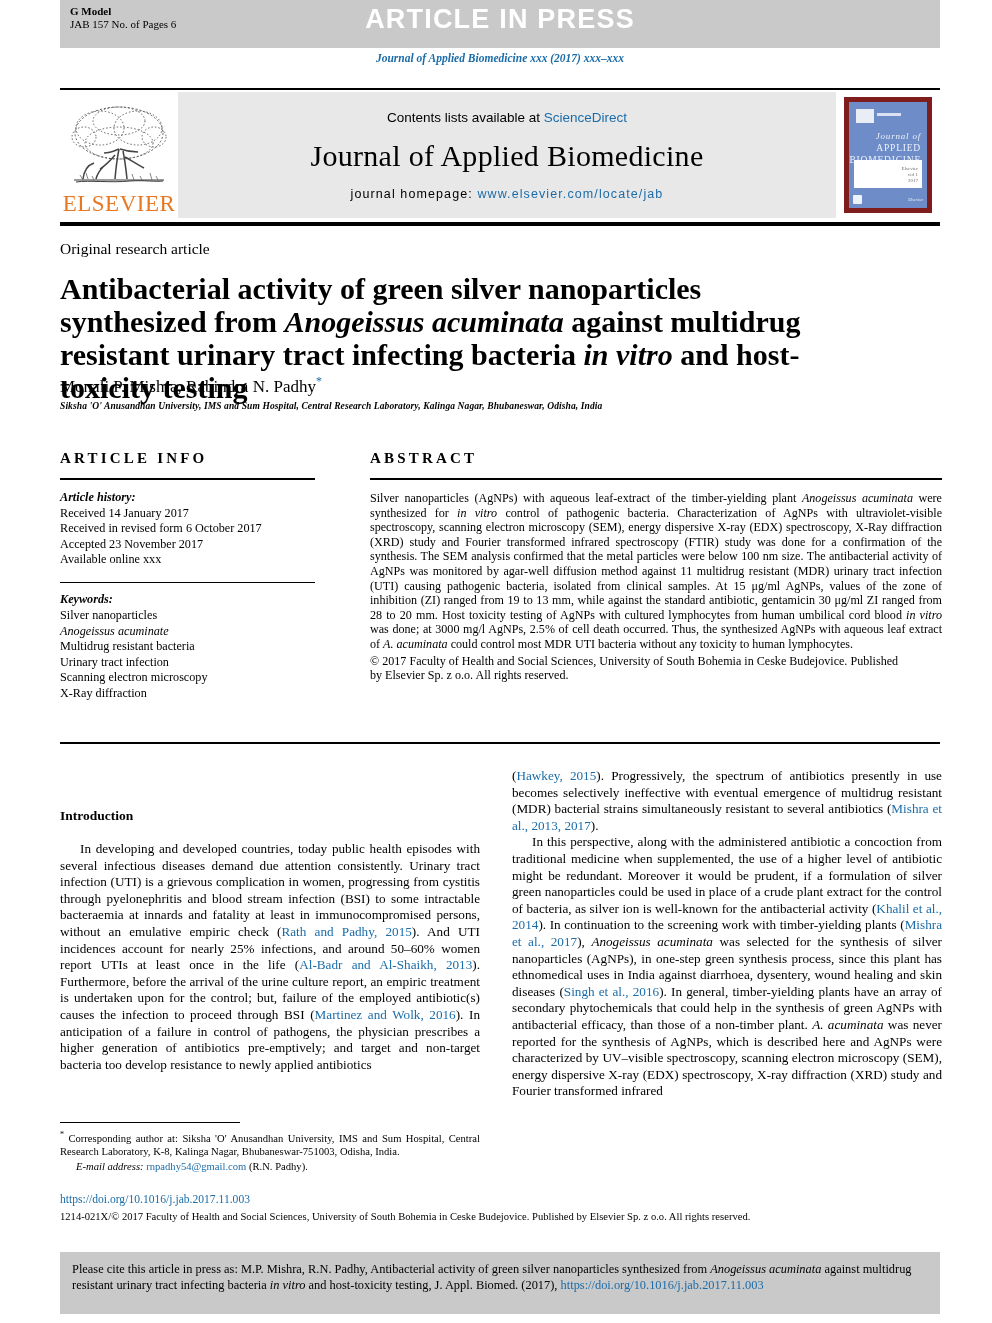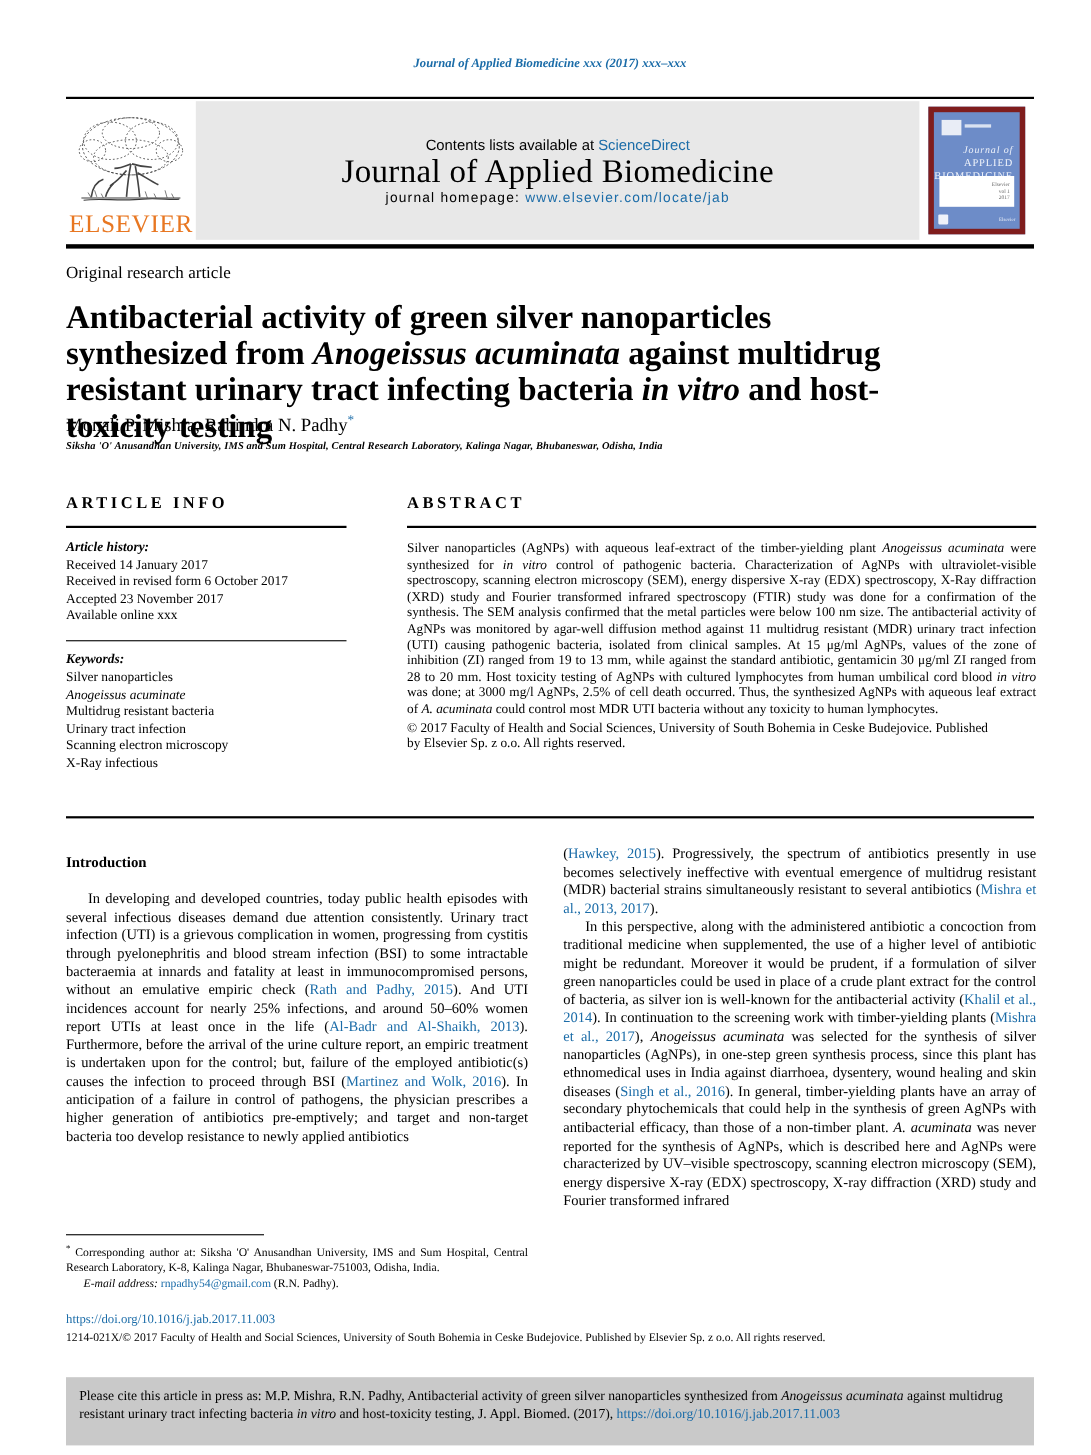--- a/index.html
+++ b/index.html
@@ -106,20 +106,21 @@
     line-height: 24px;
     margin-top: 1px;
   }
   .contents-box {
     flex: 1 1 auto;
     background: #e8e8e8;
     display: flex;
     flex-direction: column;
     align-items: center;
     justify-content: center;
+    gap: 14px;
   }
   .contents-line {
     font-size: 13.5px;
     font-family: "Liberation Sans", sans-serif;
   }
   .sciencedirect { color: #1b6ca8; }
   .journal-name {
     font-family: "Liberation Serif", serif;
     font-size: 30px;
     letter-spacing: 0.3px;
@@ -306,21 +307,21 @@
     top: 742px;
     width: 880px;
     height: 2px;
     background: #000;
   }
 
   
   .col-left {
     position: absolute;
     left: 60px;
-    top: 776px;
+    top: 808px;
     width: 420px;
   }
   .col-right {
     position: absolute;
     left: 512px;
     top: 768px;
     width: 430px;
   }
   .body-head {
     font-size: 13.5px;
@@ -400,20 +401,27 @@
     line-height: 16px;
     font-family: "Liberation Serif", serif;
   }
   .cite-inner .it { font-style: italic; }
 </style>
 </head>
 <body>
 
 <div class="page">
 
+  <div class="banner">
+    <div class="banner-left">
+      <span class="bold">G Model</span><br>
+      <span>JAB 157 No. of Pages 6</span>
+    </div>
+    <div class="banner-title">ARTICLE IN PRESS</div>
+  </div>
 
   <div class="runhead">Journal of Applied Biomedicine xxx (2017) xxx–xxx</div>
 
   <div class="masthead-rule-top"></div>
   <div class="masthead">
 
     <div class="elsevier-box">
       <svg class="tree-svg" width="98" height="88" viewBox="0 0 98 88">
         <g stroke="#3a3a3a" stroke-width="0.8" fill="none">
           <ellipse cx="49" cy="30" rx="44" ry="26" stroke-dasharray="2 2"></ellipse>
@@ -504,21 +512,21 @@
       <span>Available online xxx</span>
     </div>
     <div class="info-rule2"></div>
     <div class="info-block" style="margin-top:0">
       <span class="lbl">Keywords:</span><br>
       <span>Silver nanoparticles</span><br>
       <span class="it">Anogeissus acuminate</span><br>
       <span>Multidrug resistant bacteria</span><br>
       <span>Urinary tract infection</span><br>
       <span>Scanning electron microscopy</span><br>
-      <span>X-Ray infectious</span>
+      <span>X-Ray diffraction</span>
     </div>
   </div>
 
   <div class="abs-col">
     <div class="sec-head">ABSTRACT</div>
     <div class="thin-rule"></div>
     <div class="abs-text"><span>Silver nanoparticles (AgNPs) with aqueous leaf-extract of the timber-yielding plant </span><span class="it">Anogeissus acuminata</span><span> were synthesized for </span><span class="it">in vitro</span><span> control of pathogenic bacteria. Characterization of AgNPs with ultraviolet-visible spectroscopy, scanning electron microscopy (SEM), energy dispersive X-ray (EDX) spectroscopy, X-Ray diffraction (XRD) study and Fourier transformed infrared spectroscopy (FTIR) study was done for a confirmation of the synthesis. The SEM analysis confirmed that the metal particles were below 100 nm size. The antibacterial activity of AgNPs was monitored by agar-well diffusion method against 11 multidrug resistant (MDR) urinary tract infection (UTI) causing pathogenic bacteria, isolated from clinical samples. At 15 μg/ml AgNPs, values of the zone of inhibition (ZI) ranged from 19 to 13 mm, while against the standard antibiotic, gentamicin 30 μg/ml ZI ranged from 28 to 20 mm. Host toxicity testing of AgNPs with cultured lymphocytes from human umbilical cord blood </span><span class="it">in vitro</span><span> was done; at 3000 mg/l AgNPs, 2.5% of cell death occurred. Thus, the synthesized AgNPs with aqueous leaf extract of </span><span class="it">A. acuminata</span><span> could control most MDR UTI bacteria without any toxicity to human lymphocytes.</span></div>
     <div class="abs-copy"><span>© 2017 Faculty of Health and Social Sciences, University of South Bohemia in Ceske Budejovice. Published</span><span class="lastline">by Elsevier Sp. z o.o. All rights reserved.</span></div>
   </div>
 

